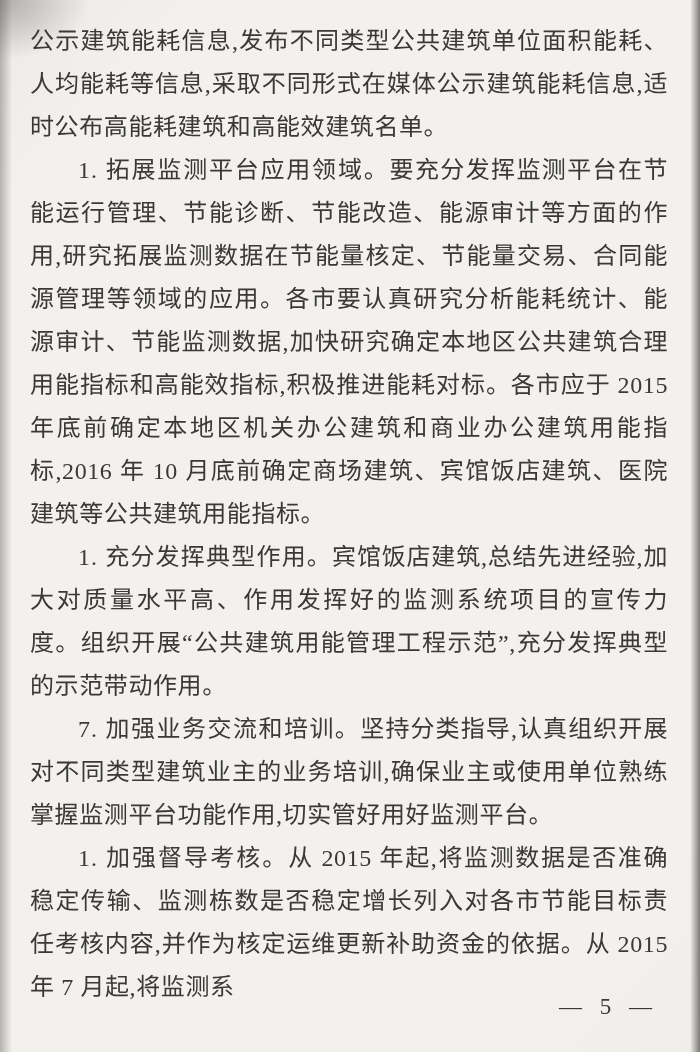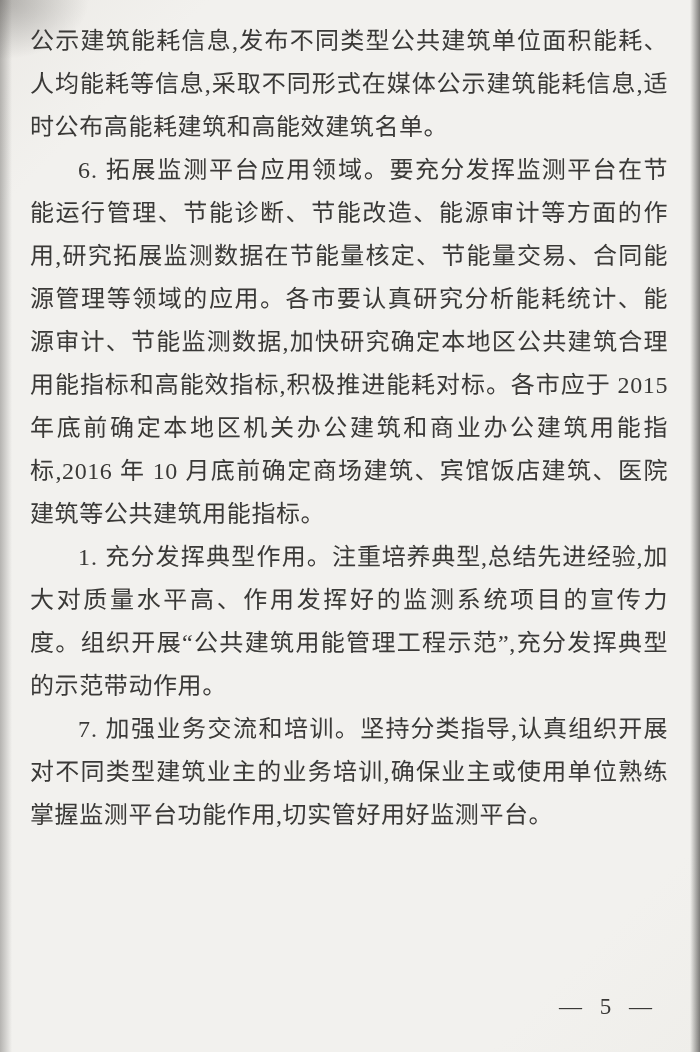--- a/index.html
+++ b/index.html
@@ -84,32 +84,35 @@
 
 <div class="scan-page">
 
   <div class="text-block">
 
     <p class="para">
       <span>公示建筑能耗信息,发布不同类型公共建筑单位面积能耗、人均能耗等信息,采取不同形式在媒体公示建筑能耗信息,适时公布高能耗建筑和高能效建筑名单。</span>
     </p>
 
     <p class="para indent">
-      <span class="lead">6. 拓展监测平台应用领域。</span><span>要充分发挥监测平台在节能运行管理、节能诊断、节能改造、能源审计等方面的作用,研究拓展监测数据在节能量核定、节能量交易、合同能源管理等领域的应用。各市要认真研究分析能耗统计、能源审计、节能监测数据,加快研究确定本地区公共建筑合理用能指标和高能效指标,积极推进能耗对标。各市应于 2015 年底前确定本地区机关办公建筑和商业办公建筑用能指标,2016 年 10 月底前确定商场建筑、宾馆饭店建筑、医院建筑等公共建筑用能指标。</span>
+      <span class="lead">1. 拓展监测平台应用领域。</span><span>要充分发挥监测平台在节能运行管理、节能诊断、节能改造、能源审计等方面的作用,研究拓展监测数据在节能量核定、节能量交易、合同能源管理等领域的应用。各市要认真研究分析能耗统计、能源审计、节能监测数据,加快研究确定本地区公共建筑合理用能指标和高能效指标,积极推进能耗对标。各市应于 2015 年底前确定本地区机关办公建筑和商业办公建筑用能指标,2016 年 10 月底前确定商场建筑、宾馆饭店建筑、医院建筑等公共建筑用能指标。</span>
     </p>
 
     <p class="para indent">
-      <span class="lead">1. 充分发挥典型作用。</span><span>注重培养典型,总结先进经验,加大对质量水平高、作用发挥好的监测系统项目的宣传力度。组织开展“公共建筑用能管理工程示范”,充分发挥典型的示范带动作用。</span>
+      <span class="lead">1. 充分发挥典型作用。</span><span>宾馆饭店建筑,总结先进经验,加大对质量水平高、作用发挥好的监测系统项目的宣传力度。组织开展“公共建筑用能管理工程示范”,充分发挥典型的示范带动作用。</span>
     </p>
 
     <p class="para indent">
       <span class="lead">7. 加强业务交流和培训。</span><span>坚持分类指导,认真组织开展对不同类型建筑业主的业务培训,确保业主或使用单位熟练掌握监测平台功能作用,切实管好用好监测平台。</span>
     </p>
 
 
+    <p class="para indent">
+      <span class="lead">1. 加强督导考核。</span><span>从 2015 年起,将监测数据是否准确稳定传输、监测栋数是否稳定增长列入对各市节能目标责任考核内容,并作为核定运维更新补助资金的依据。从 2015 年 7 月起,将监测系</span>
+    </p>
 
   </div>
 
   <div class="page-footer">— 5 —</div>
 
   <div class="edge-left"></div>
   <div class="edge-right"></div>
   <div class="edge-top-left"></div>
 </div>
 

